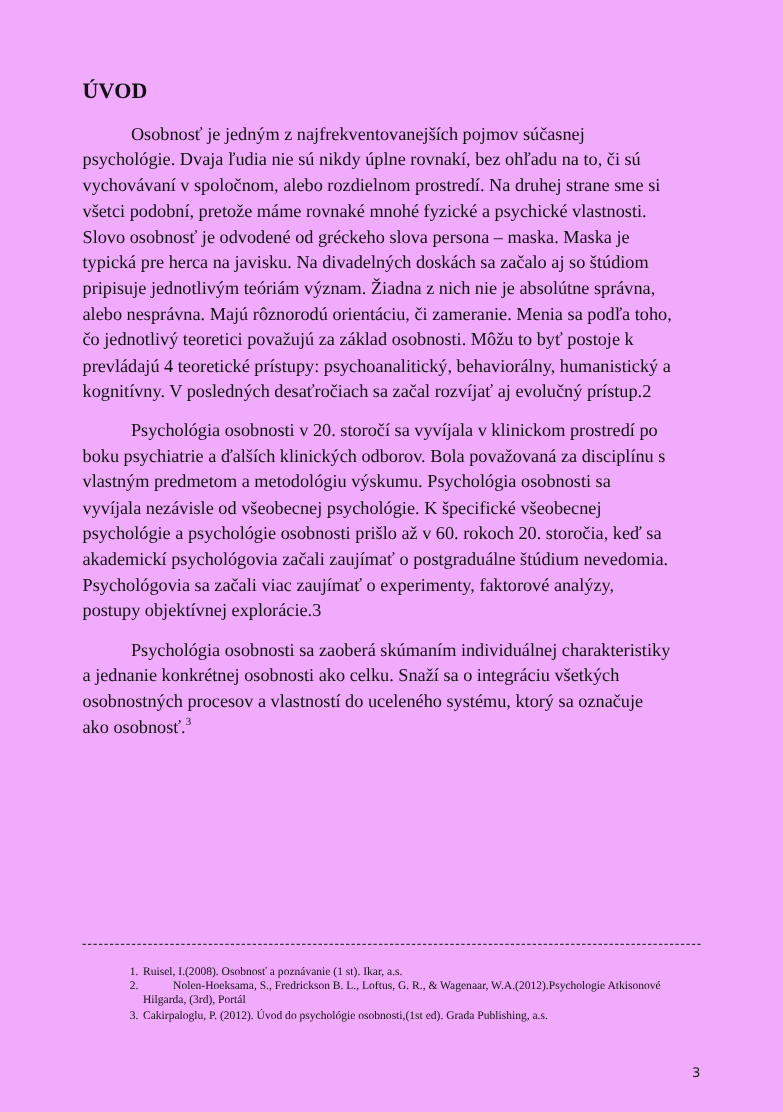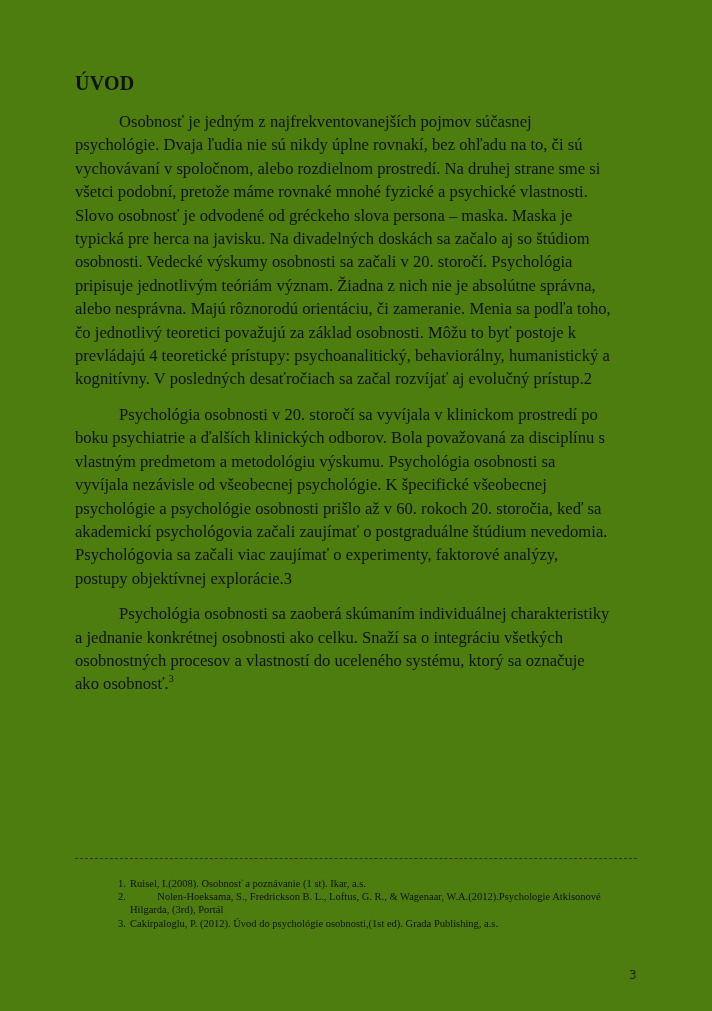--- a/index.html
+++ b/index.html
@@ -13,21 +13,21 @@
       position: relative;
       overflow: hidden;
       font-family: "Liberation Serif", "DejaVu Serif", serif;
       color: #111111;
     }
     .page {
       position: absolute;
       left: 0; top: 0;
       width: 712px;
       height: 1011px;
-      background: #4d7c0f;
+      background: #f0abfc;
     }
     .heading {
       position: absolute;
       left: 75px;
       top: 72px;
       font-size: 20px;
       font-weight: bold;
       margin: 0;
       letter-spacing: 0.2px;
     }
@@ -100,21 +100,20 @@
 
   <div class="body-text">
 
     <p class="para">
       <span class="line first">Osobnosť je jedným z najfrekventovanejších pojmov súčasnej</span>
       <span class="line">psychológie. Dvaja ľudia nie sú nikdy úplne rovnakí, bez ohľadu na to, či sú</span>
       <span class="line">vychovávaní v spoločnom, alebo rozdielnom prostredí. Na druhej strane sme si</span>
       <span class="line">všetci podobní, pretože máme rovnaké mnohé fyzické a psychické vlastnosti.</span>
       <span class="line">Slovo osobnosť je odvodené od gréckeho slova persona – maska. Maska je</span>
       <span class="line">typická pre herca na javisku. Na divadelných doskách sa začalo aj so štúdiom</span>
-      <span class="line">osobnosti. Vedecké výskumy osobnosti sa začali v 20. storočí. Psychológia</span>
       <span class="line">pripisuje jednotlivým teóriám význam. Žiadna z nich nie je absolútne správna,</span>
       <span class="line">alebo nesprávna. Majú rôznorodú orientáciu, či zameranie. Menia sa podľa toho,</span>
       <span class="line">čo jednotlivý teoretici považujú za základ osobnosti. Môžu to byť postoje k</span>
       <span class="line">prevládajú 4 teoretické prístupy: psychoanalitický, behaviorálny, humanistický a</span>
       <span class="line">kognitívny. V posledných desaťročiach sa začal rozvíjať aj evolučný prístup.2</span>
     </p>
 
     <p class="para">
       <span class="line first">Psychológia osobnosti v 20. storočí sa vyvíjala v klinickom prostredí po</span>
       <span class="line">boku psychiatrie a ďalších klinických odborov. Bola považovaná za disciplínu s</span>

